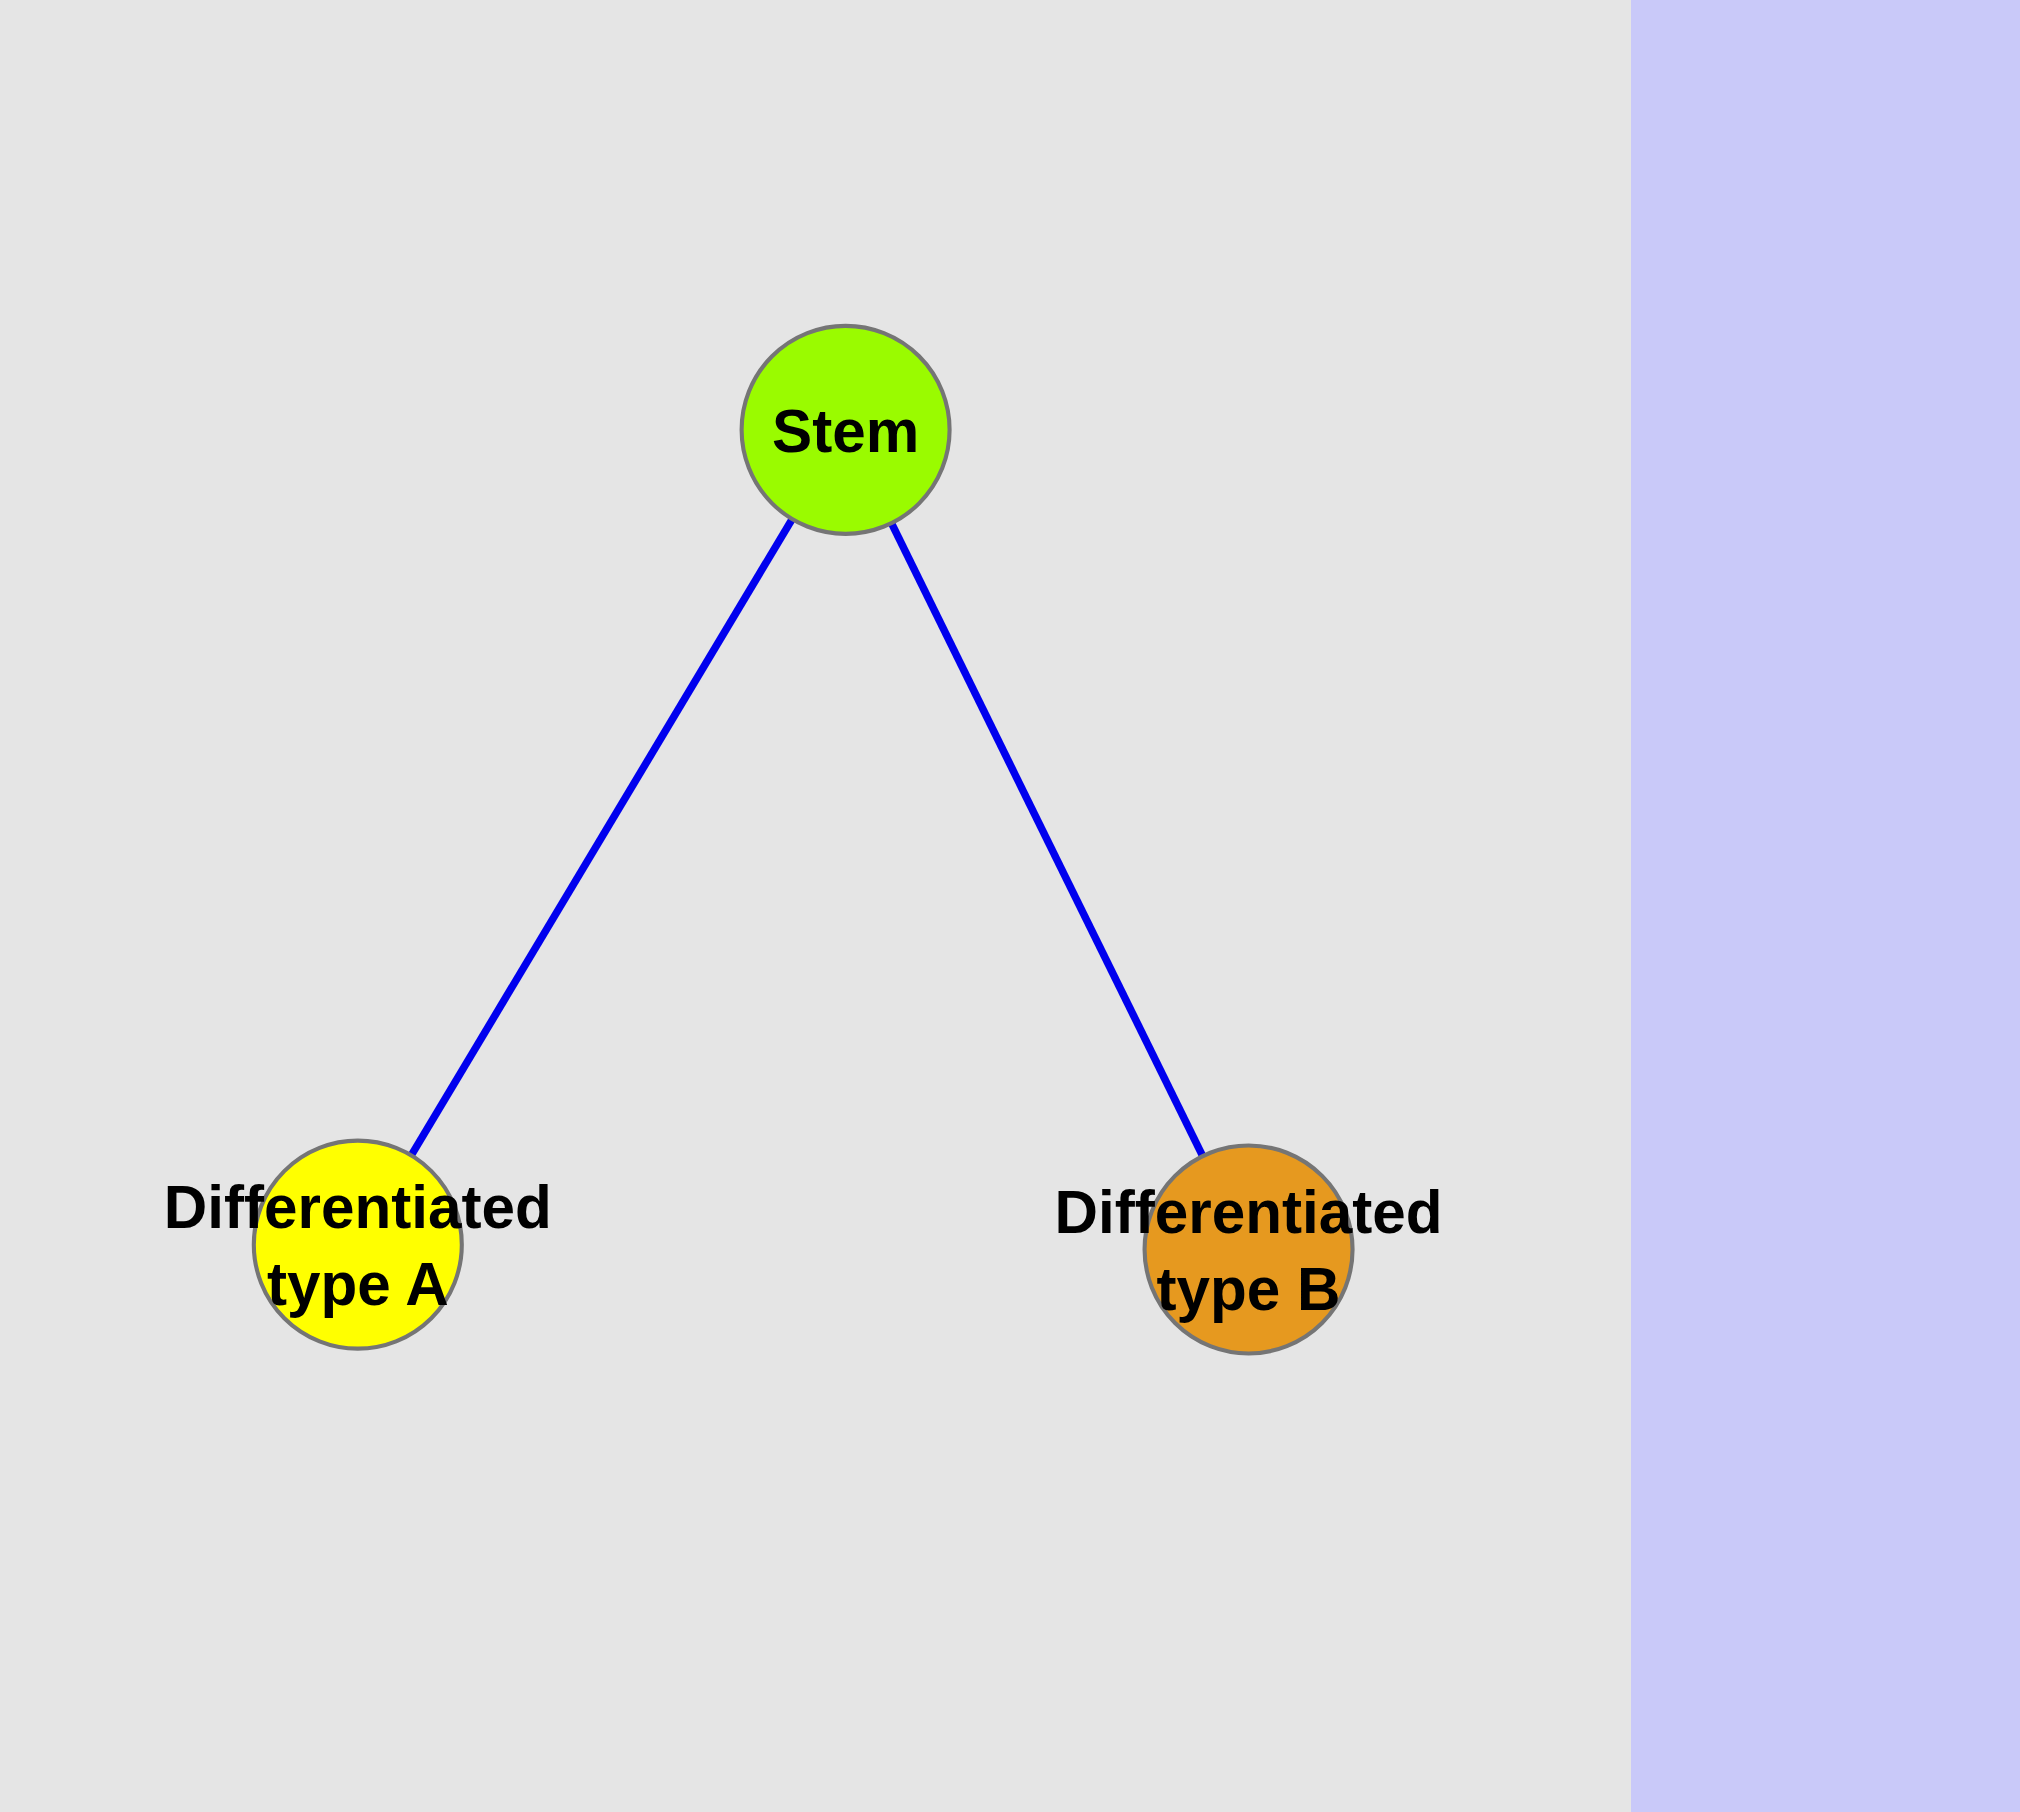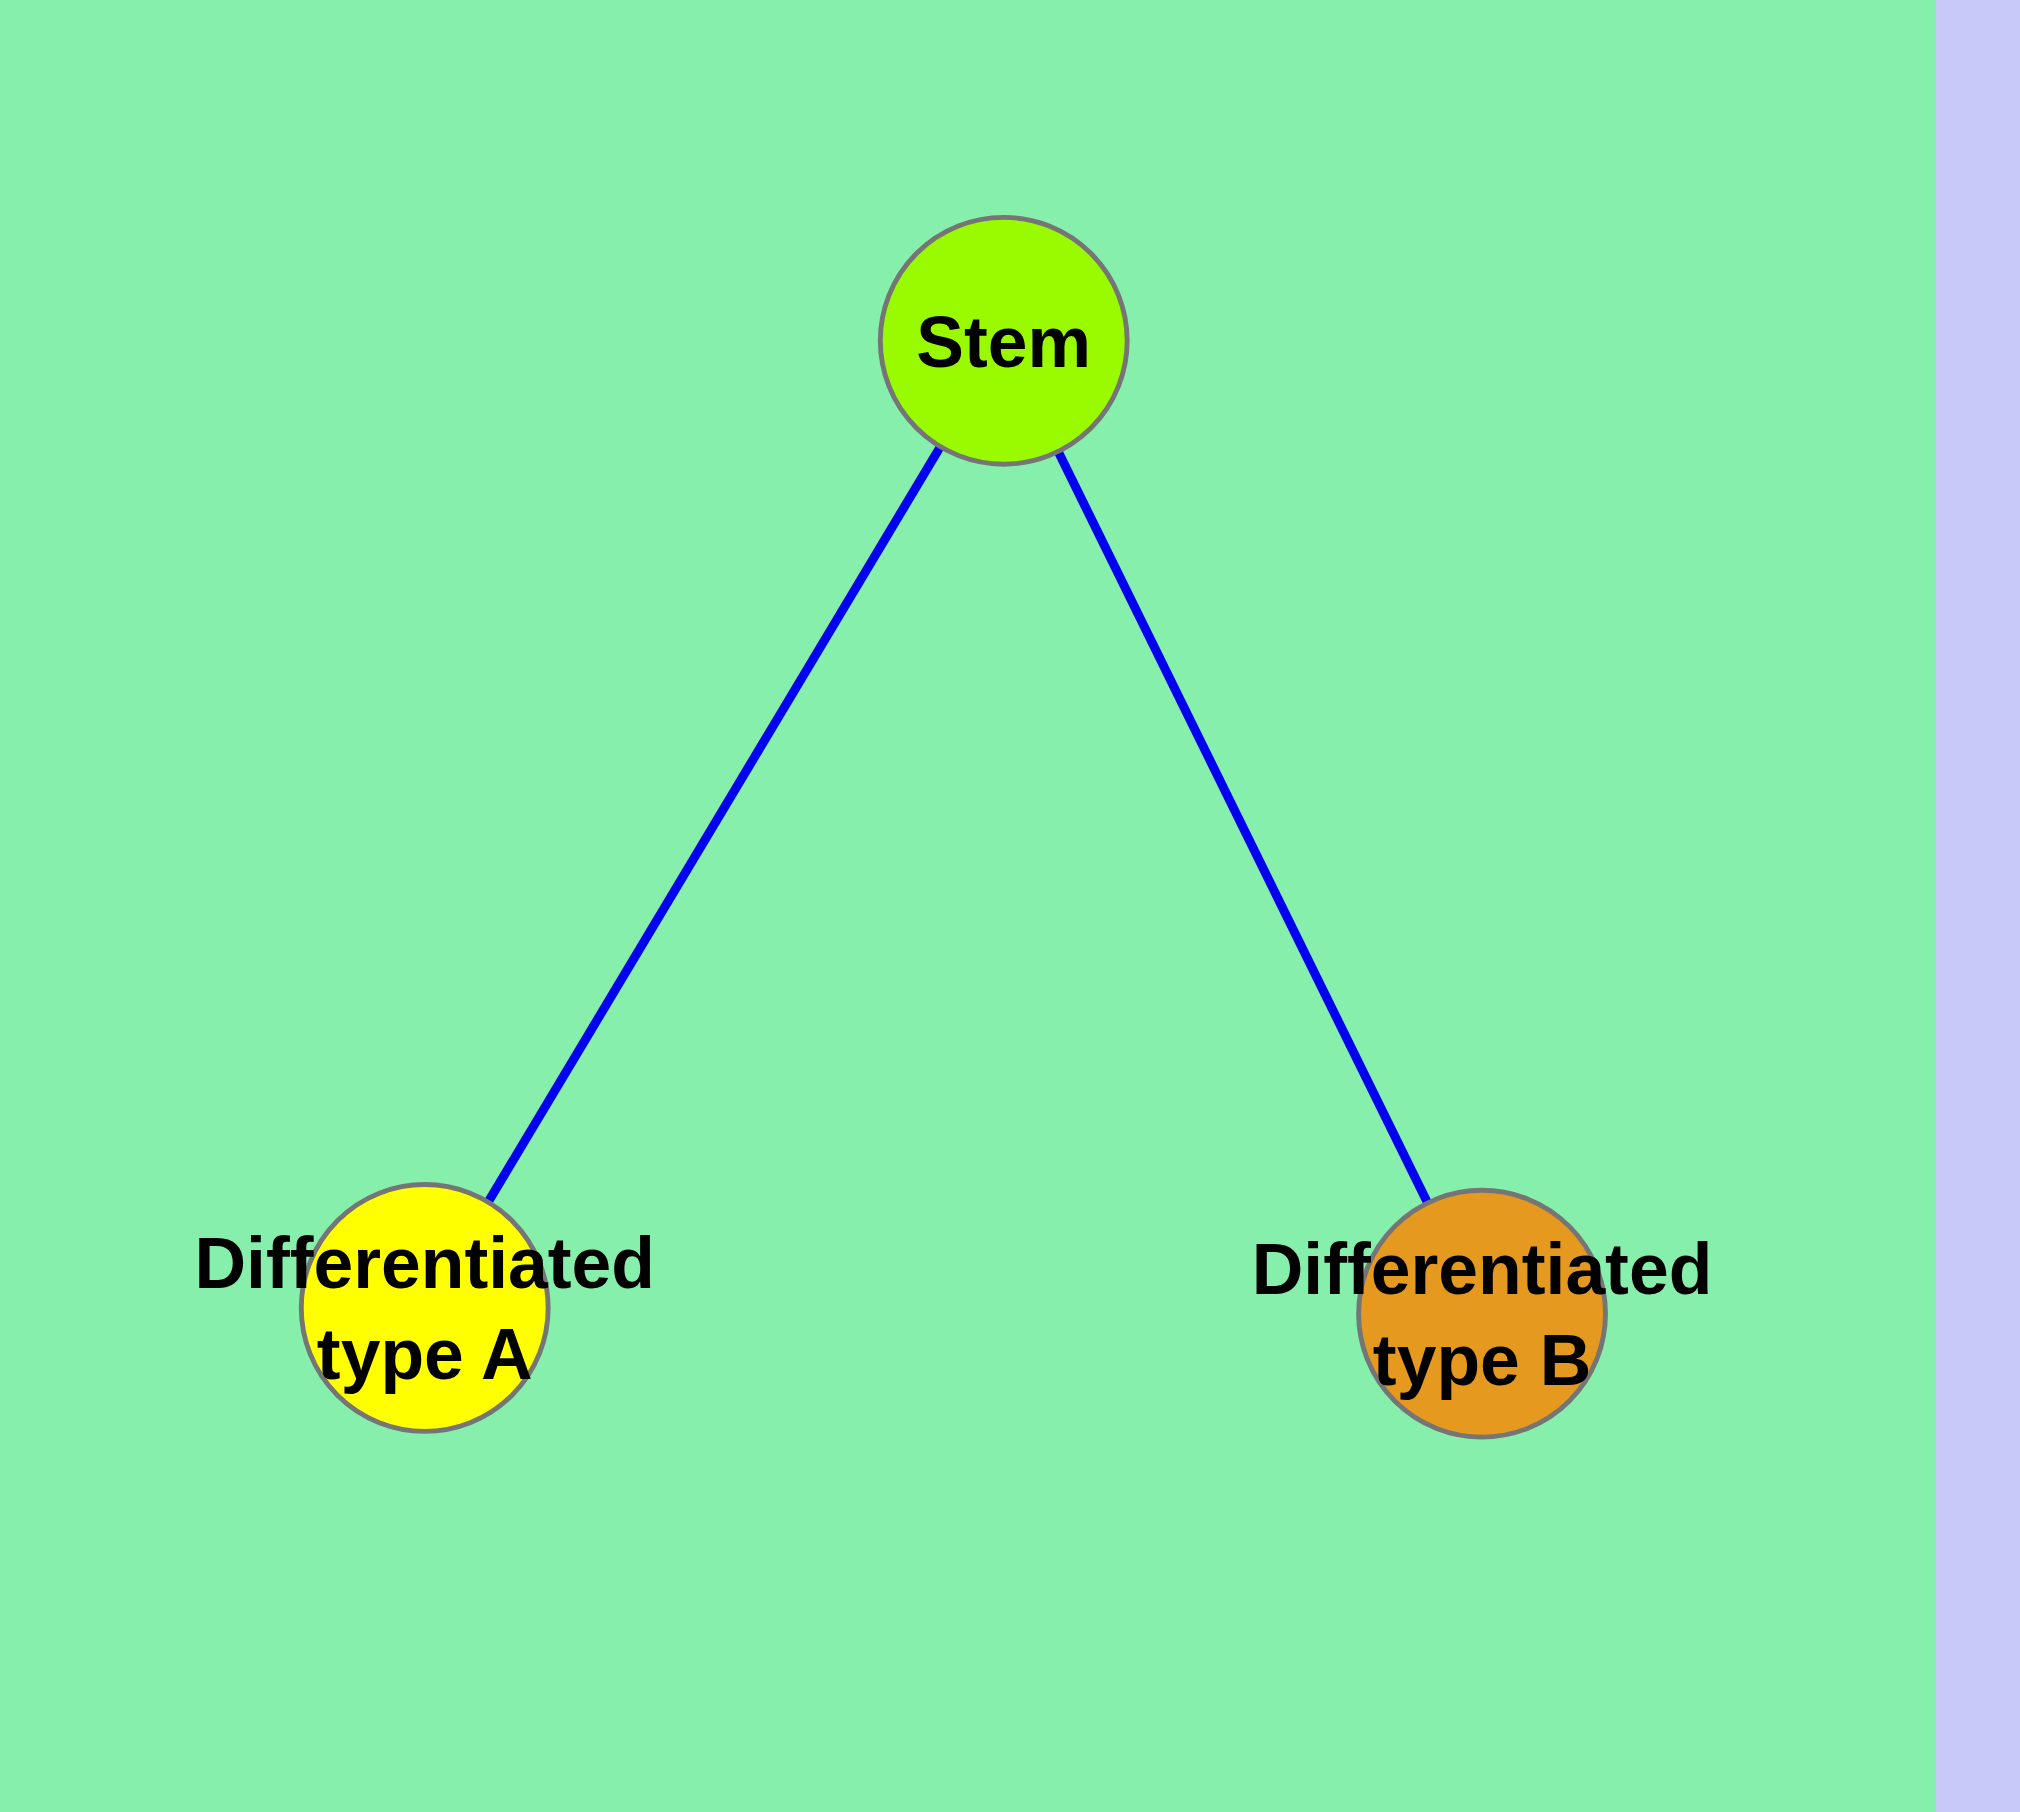--- a/index.html
+++ b/index.html
@@ -2,23 +2,23 @@
 <html style="font-size:13.6px"><head>
 <meta charset="utf-8">
 <style>
   html, body {
     margin: 0;
     padding: 0;
     background: #C9C9F9;
   }
   #canvas {
     position: relative;
-    width: 1936px;
+    width: 1631px;
     height: 1812px;
-    background: #86efac;
+    background: #e5e5e5;
     overflow: hidden;
     font-family: "Liberation Sans", sans-serif;
   }
   #graph-svg {
     display: block;
     width: 100%;
     height: 100%;
   }
   .node-label {
     font-family: "Liberation Sans", sans-serif;

